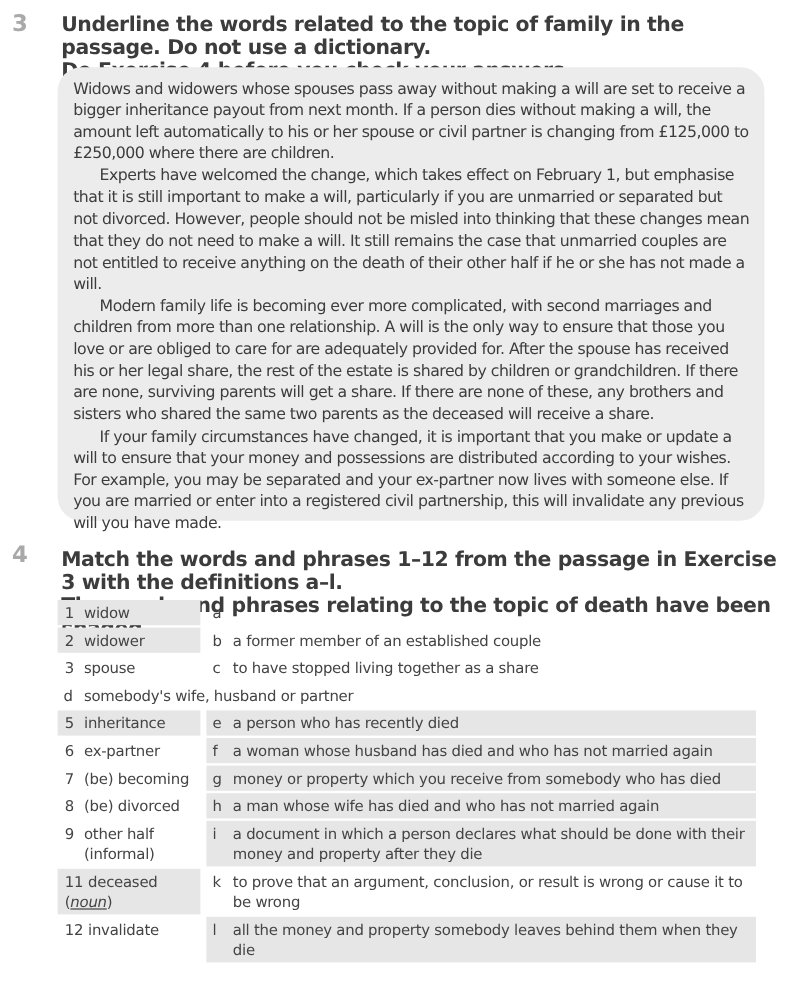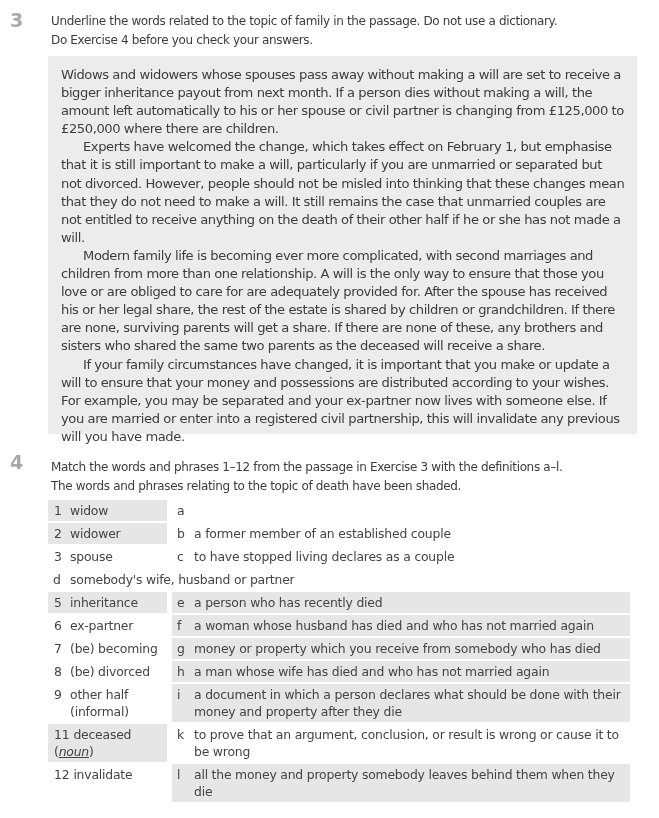--- a/index.html
+++ b/index.html
@@ -8,26 +8,26 @@
     font-family: "DejaVu Sans", "Liberation Sans", sans-serif;
     color: #3a3a3a;
   }
   .ex-num {
     position: absolute; left: 10px;
     font-size: 19px; font-weight: bold; color: #a9a9a9;
     font-family: "DejaVu Sans", sans-serif;
   }
   .ex-instr {
     position: absolute; left: 51px; width: 600px;
-    font-size: 12px; font-weight: normal; line-height: 19px; color: #3c3c3c;
+    font-size: 17px; font-weight: bold; line-height: 19px; color: #3c3c3c;
     letter-spacing: -0.35px;
   }
   .passage {
     position: absolute; left: 48px; top: 56px; width: 589px; height: 378px;
-    background: #ececec; box-sizing: border-box; padding: 10px 12px 0 13px;
+    background: #ececec; box-sizing: border-box; padding: 10px 12px 0 13px; border-radius: 20px;
   }
   .passage p {
     margin: 0; font-size: 13.1px; line-height: 18.1px; color: #3d3d3d;
     letter-spacing: -0.42px; text-align: left;
   }
   .passage p.indent { text-indent: 22px; }
   .match {
     position: absolute; left: 48px; top: 500px; width: 582px;
     border-collapse: separate; border-spacing: 0 2px;
     font-size: 12.4px; color: #444;
@@ -76,21 +76,21 @@
     <div class="lcell shaded"><span class="num">2</span><span>widower</span></div>
     <div class="rcell">
         <span class="letter">b</span>
         <span class="def">a former member of an established couple</span>
       </div>
   </div>
   <div class="row">
     <div class="lcell"><span class="num">3</span><span>spouse</span></div>
     <div class="rcell">
         <span class="letter">c</span>
-        <span class="def">to have stopped living declares as a couple</span>
+        <span class="def">to have stopped living together as a share</span>
       </div>
   </div>
   <div class="row">
     <div class="rcell">
         <span class="letter">d</span>
         <span class="def">somebody's wife, husband or partner</span>
       </div>
   </div>
   <div class="row">
     <div class="lcell shaded"><span class="num">5</span><span>inheritance</span></div>

